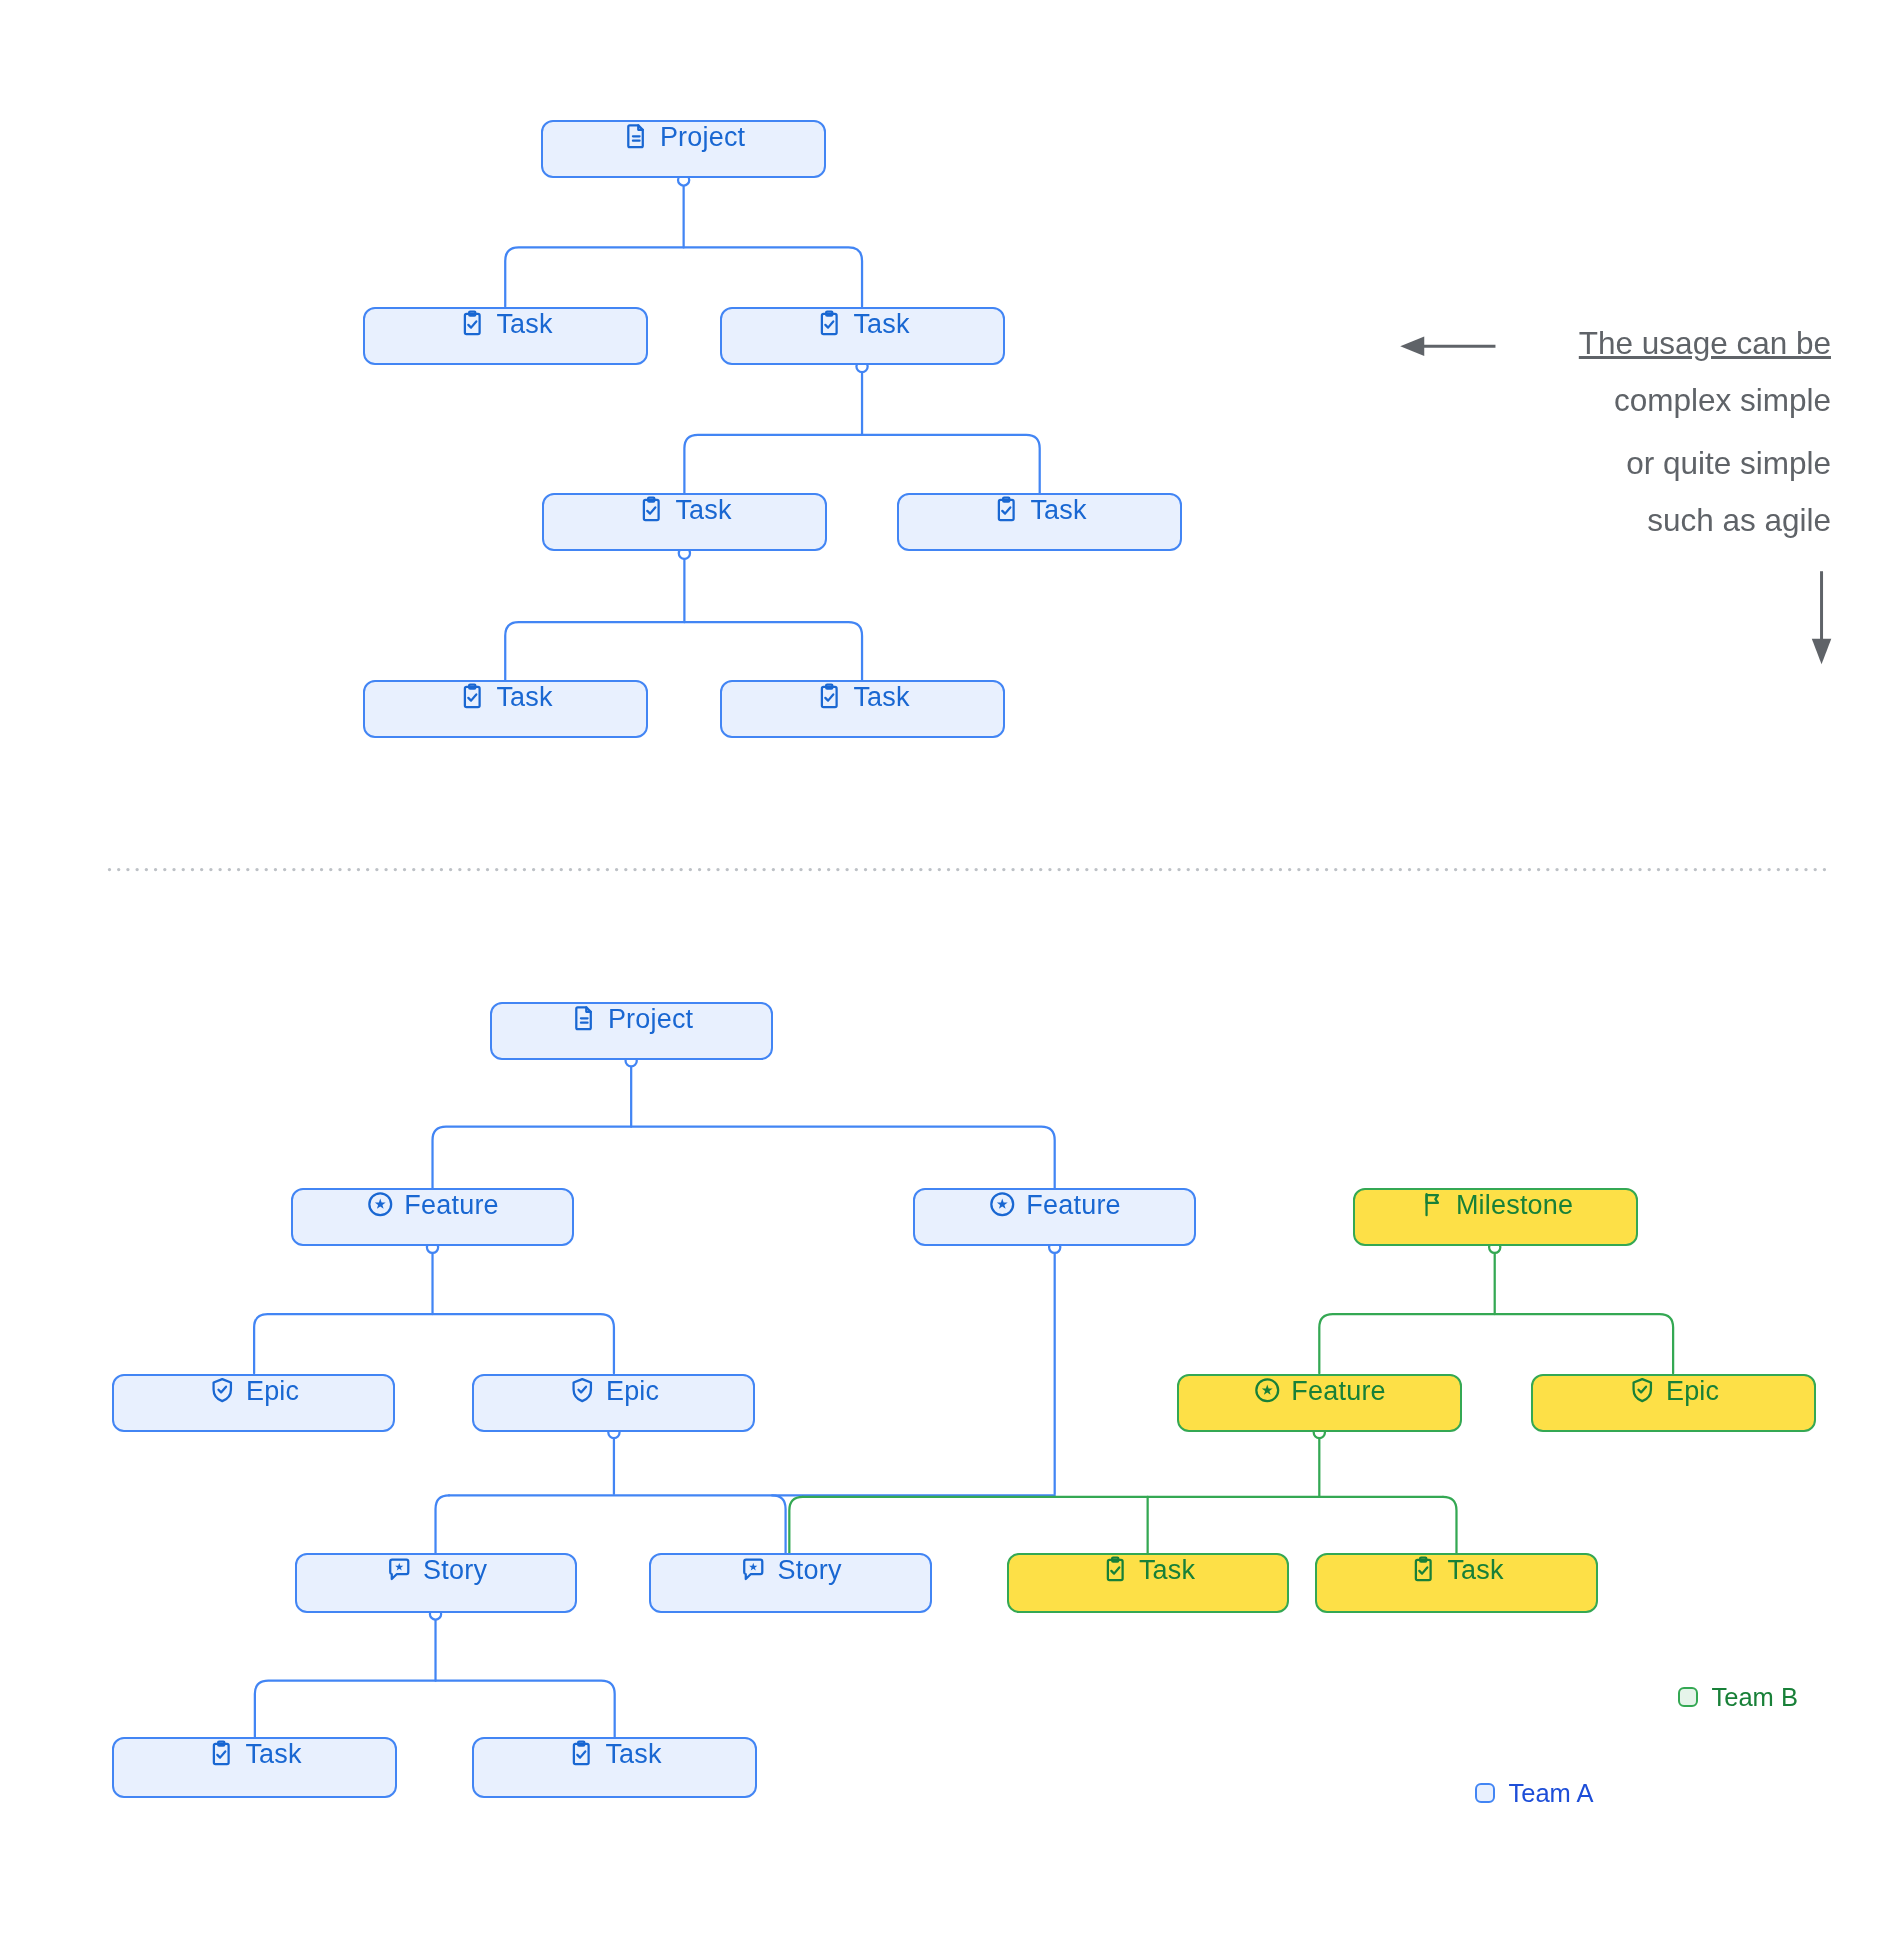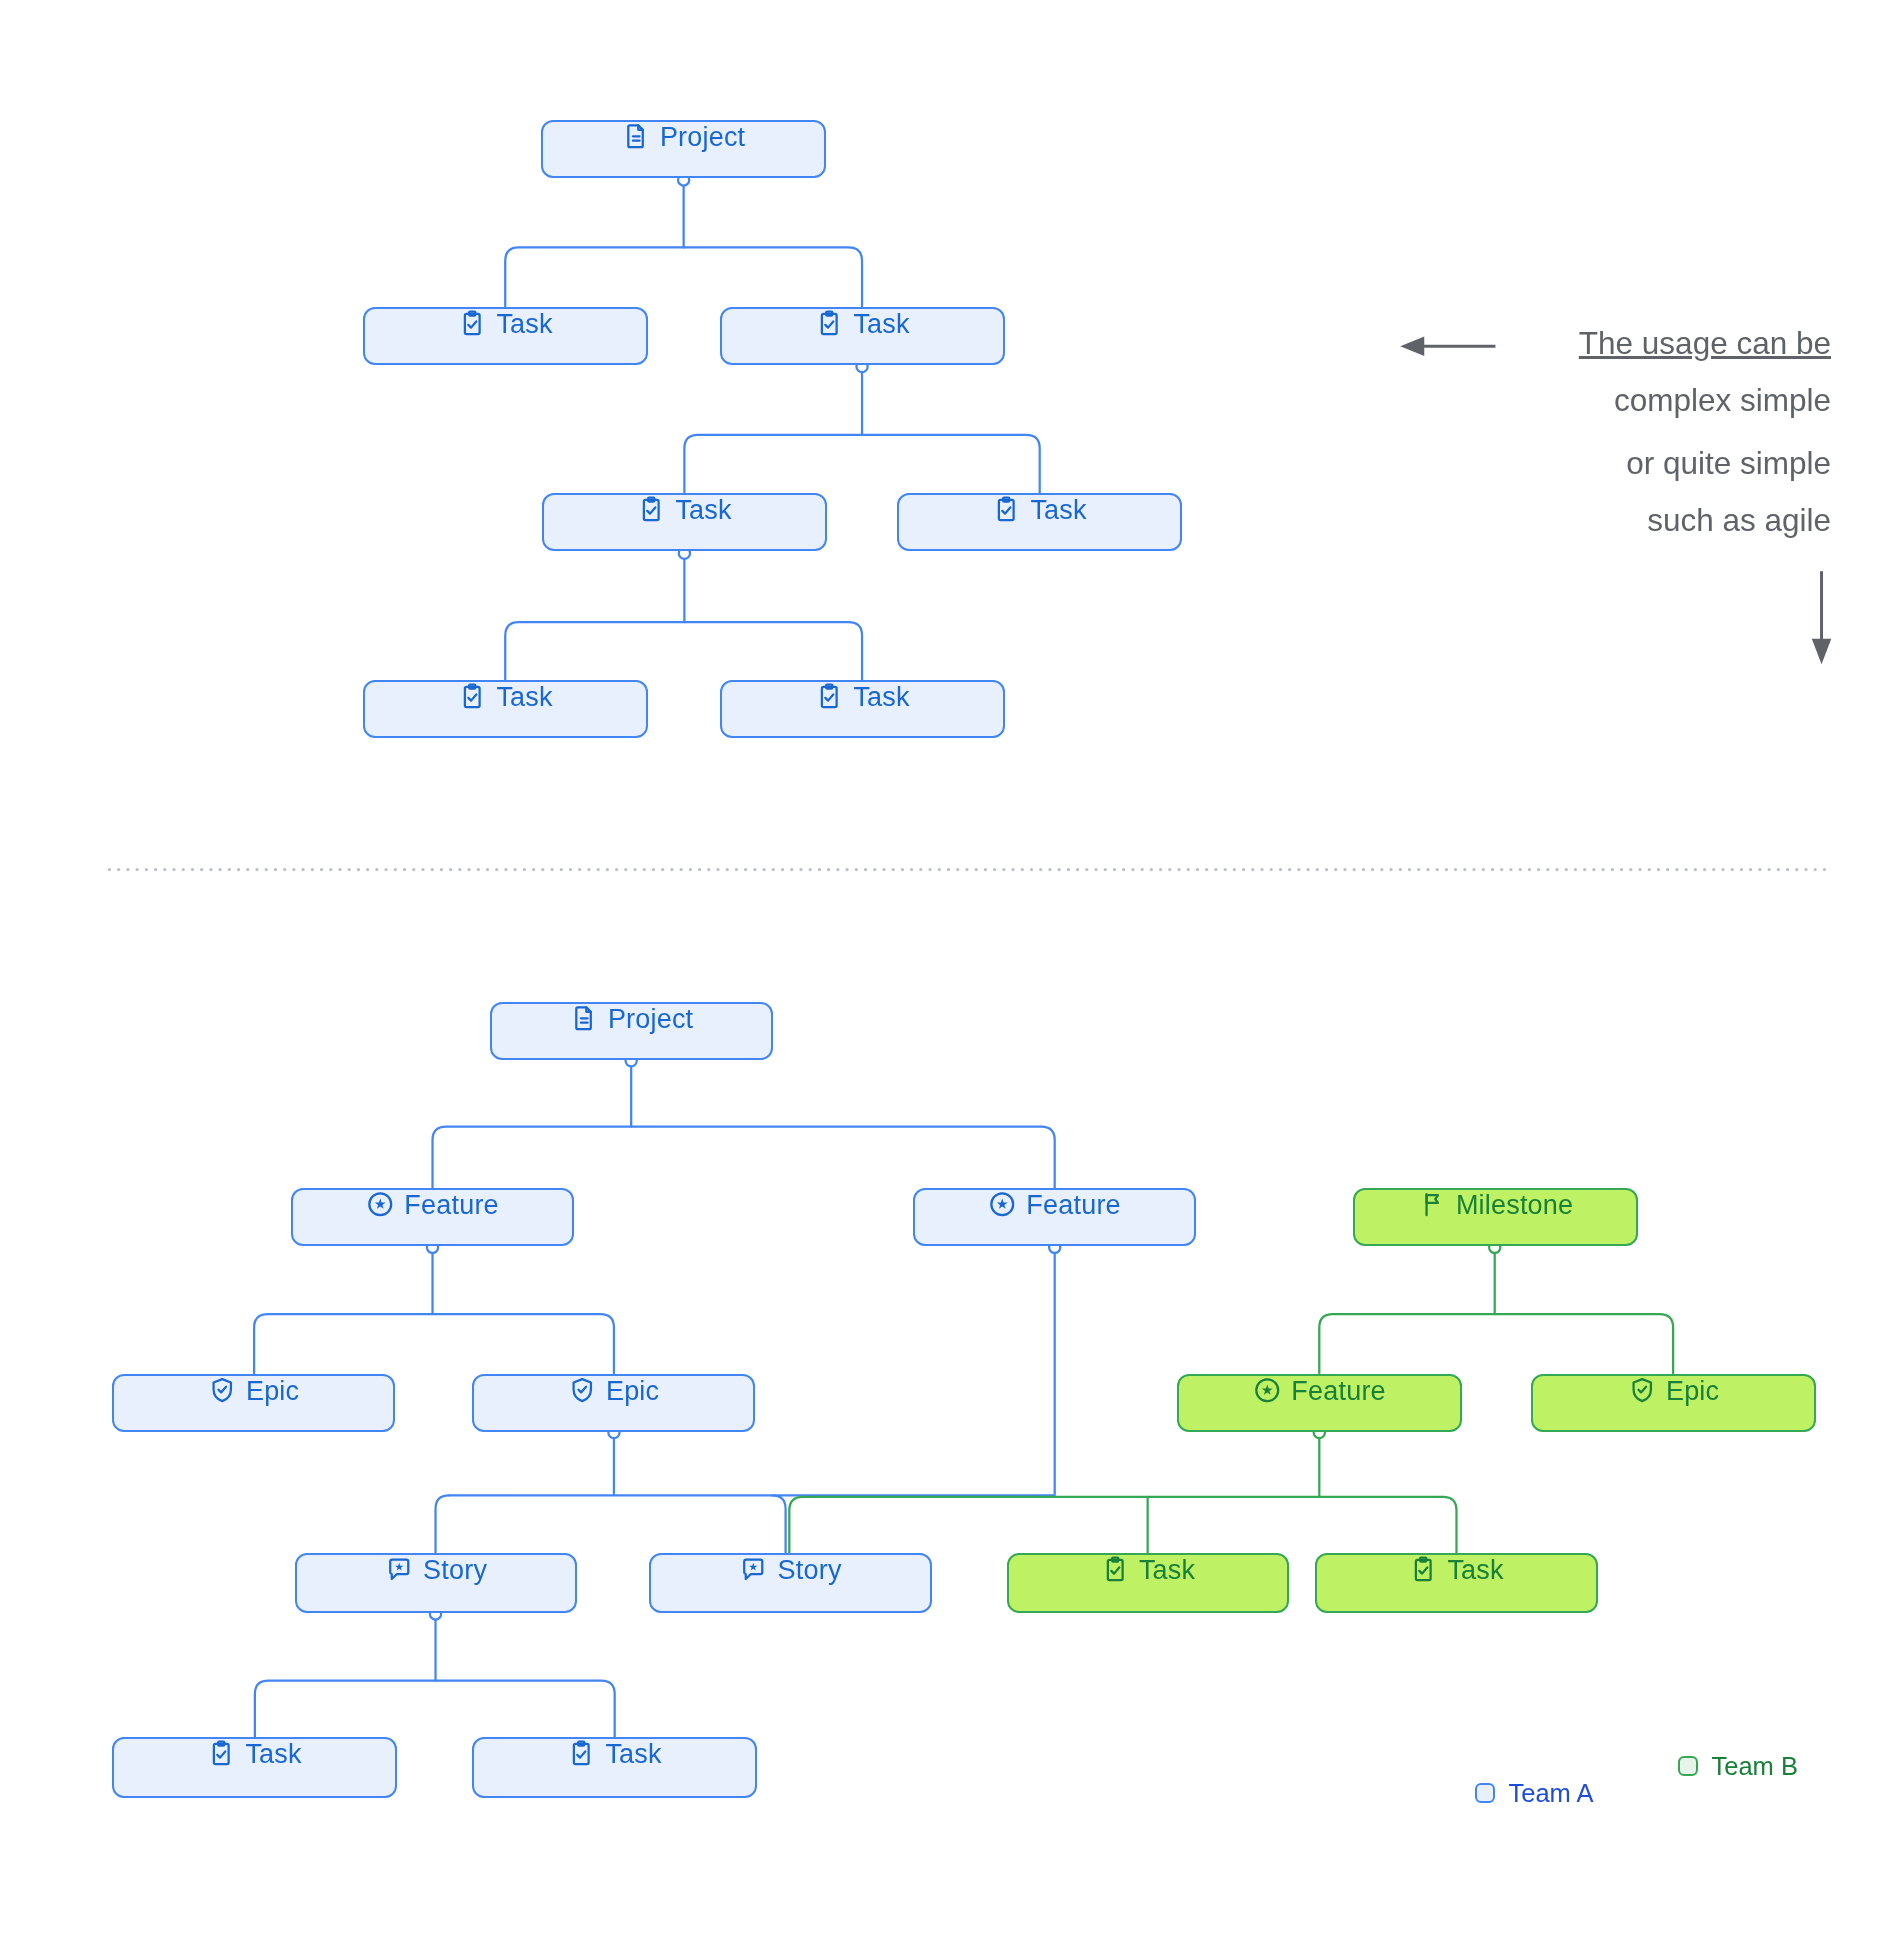--- a/index.html
+++ b/index.html
@@ -7,21 +7,21 @@
   .canvas{position:relative;width:1898px;height:1955px;background:#ffffff;overflow:hidden;}
   #connector-layer{position:absolute;left:0;top:0;width:1898px;height:1955px;}
   .node{
     position:absolute;display:flex;align-items:flex-start;justify-content:center;gap:9.7px;
     border-radius:12px;border:2.2px solid;box-sizing:border-box;
     font-size:27px;font-weight:500;letter-spacing:0.2px;cursor:default;
   }
   .node .nicon{display:flex;align-items:center;}
   .node .nicon svg{width:28.5px;height:28.5px;display:block;}
   .team-A{background:#E8F0FE;border-color:#4285F4;color:#1967D2;}
-  .team-B{background:#bef264;border-color:#34A853;color:#188038;}
+  .team-B{background:#fde047;border-color:#34A853;color:#188038;}
   .note-line{
     position:absolute;right:67px;font-size:31.5px;font-weight:500;color:#5F6368;
     white-space:nowrap;text-align:right;
   }
   .legend-item{position:absolute;display:flex;align-items:center;gap:13.5px;height:30px;}
   .legend-swatch{width:20px;height:20px;border-radius:6px;border:2.2px solid;box-sizing:border-box;}
   .legend-a .legend-swatch{background:#E8F0FE;border-color:#4285F4;}
   .legend-b .legend-swatch{background:#E6F4EA;border-color:#34A853;}
   .legend-label{font-size:25.5px;font-weight:500;}
   .legend-a .legend-label{color:#1d4ed8;}
@@ -300,19 +300,19 @@
 
   <div class="note-line" style="top:325px;text-decoration:underline;">The usage can be</div>
   <div class="note-line" style="top:382px;">complex simple</div>
   <div class="note-line" style="top:445px;">or quite simple</div>
   <div class="note-line" style="top:502px;margin-left:21px;">such as agile</div>
 
   <div class="legend-item legend-a" style="left:1475px;top:1778px;">
     <span class="legend-swatch"></span>
     <span class="legend-label">Team A</span>
   </div>
-  <div class="legend-item legend-b" style="left:1678px;top:1751px;text-align:center;">
+  <div class="legend-item legend-b" style="left:1678px;top:1682px;text-align:center;">
     <span class="legend-swatch"></span>
     <span class="legend-label">Team B</span>
   </div>
 
 </div>
 
 
 </body></html>

